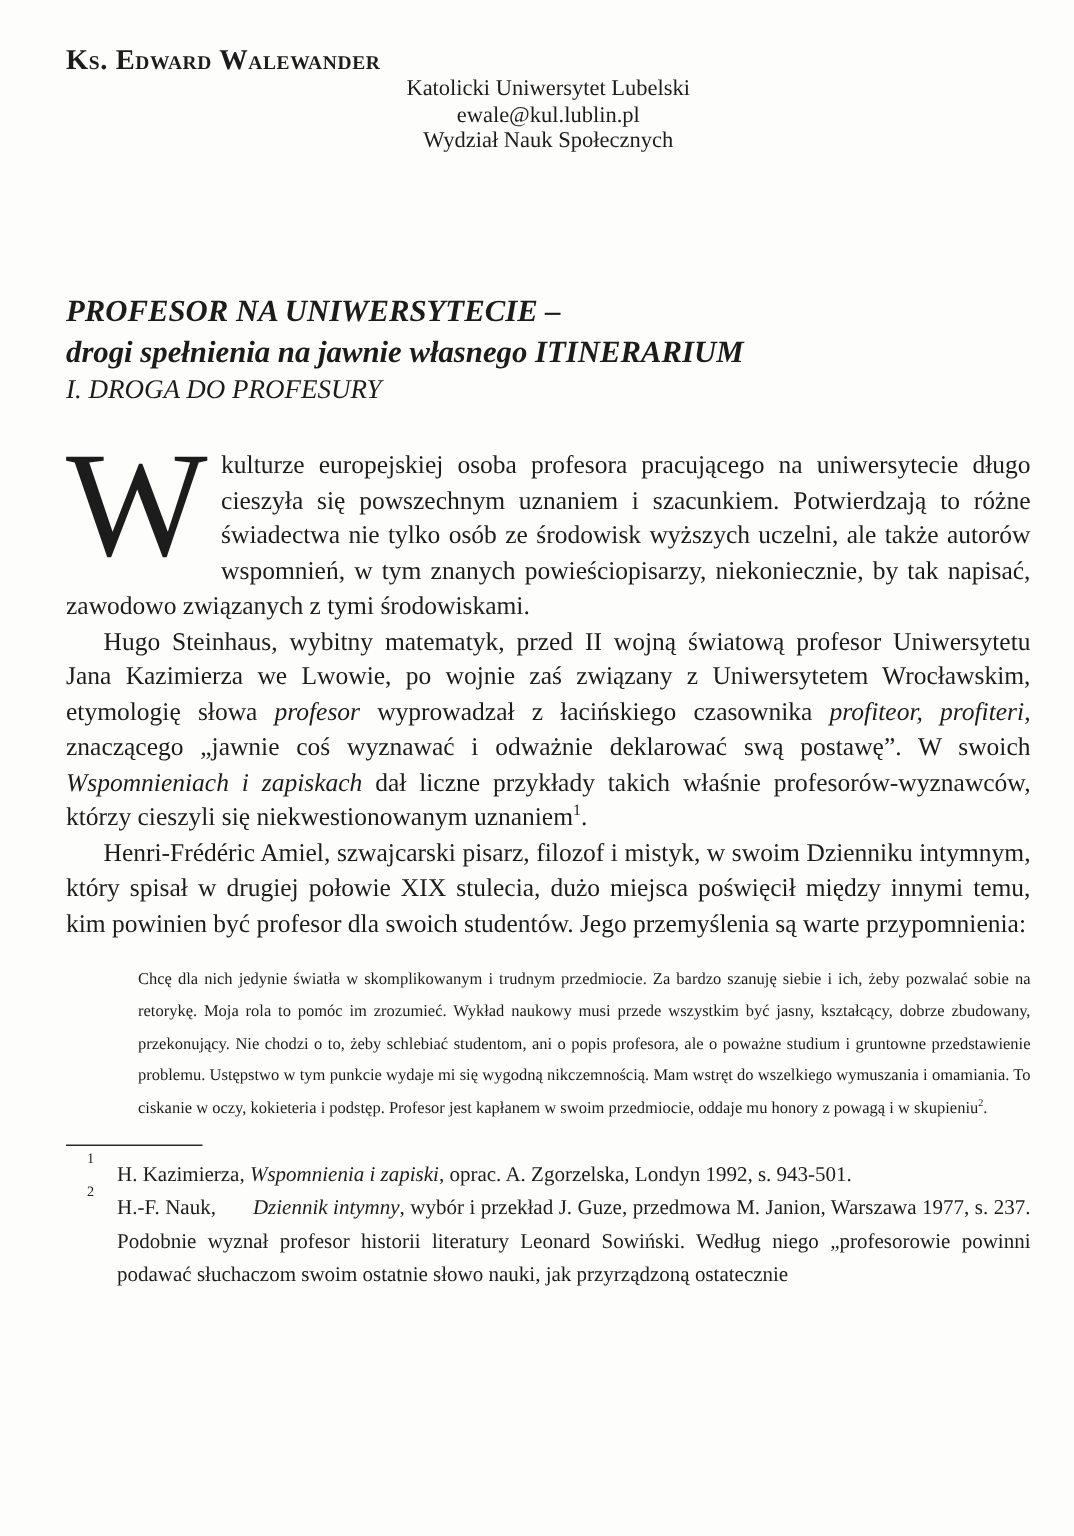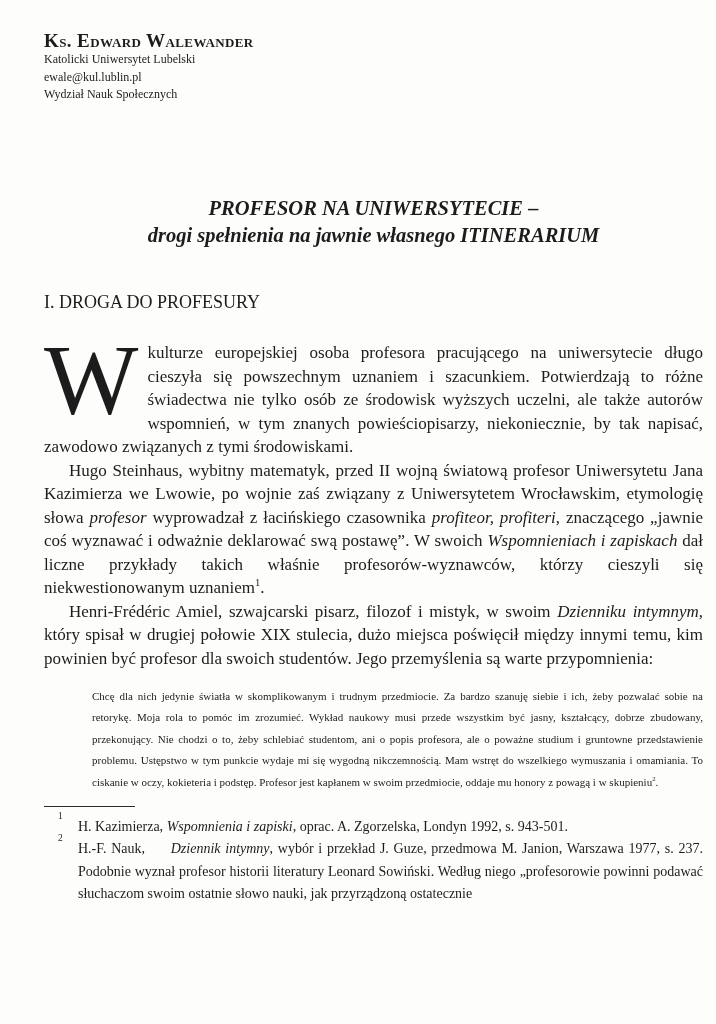--- a/index.html
+++ b/index.html
@@ -2,48 +2,48 @@
 <html lang="pl" style="--text: #1c1c1c; --background: #fdfdfb; --rule: #2a2a2a;"><head>
 <meta charset="utf-8">
 <style>
   :root { --text:#1c1c1c; --background:#fdfdfb; --rule:#2a2a2a; }
   * { margin:0; padding:0; box-sizing:border-box; }
   html,body { background:#888; }
   .page {
     position:relative; width:716px; height:1024px; margin:0 auto;
     background:var(--background); color:var(--text);
     font-family:"Liberation Serif", serif;
-    padding:30px 13px 0 44px; overflow:hidden;
+    padding:30px 29px 0 44px; overflow:hidden;
   }
   
   .top { position:relative; height:72px; }
   .author-name {
     font-variant:small-caps; font-weight:700; font-size:19px; line-height:21px;
     letter-spacing:0.4px;
   }
-  .author-line { font-size:12px; line-height:17.5px; }
+  .author-line { font-size:15px; line-height:17.5px;text-align:center; }
   .journal-block { position:absolute; top:0; right:35px; text-align:right; }
   .journal-name {
     display:inline-block; transform:scaleX(0.70); transform-origin:100% 50%;
     font-family:"Liberation Sans", sans-serif; font-weight:700; font-size:28px;
     line-height:26px; letter-spacing:1px; white-space:nowrap;
   }
   .journal-sub {
     display:inline-block; transform:scaleX(0.78); transform-origin:100% 50%;
     font-family:"Liberation Sans", sans-serif; font-weight:700; font-size:10.5px;
     line-height:12px; white-space:nowrap;
   }
   .journal-issue { margin-left:16px; }
   
   .title {
-    margin-top:93px; text-align:center; font-style:italic; font-weight:700;
+    margin-top:93px; text-align:left; font-style:italic; font-weight:700;
     font-size:20.5px; line-height:27px;
   }
   .section-heading {
-    margin-top:43px; font-weight:400; font-size:18px; line-height:21px;
+    font-style:italic; font-weight:400; font-size:18px; line-height:21px;
   }
   
   .body-text { margin-top:28px; font-size:17px; line-height:23.5px; }
   .para { text-align:justify; }
   .para.indent { text-indent:25px; }
   .dropcap {
     float:left; font-size:100px; line-height:71px; padding:3px 9px 0 0;
     font-weight:400;
   }
   sup { font-size:0.62em; line-height:0; vertical-align:super; }
@@ -79,21 +79,21 @@
     <div>drogi spełnienia na jawnie własnego ITINERARIUM</div>
   </h1>
 
   <h2 class="section-heading">I. DROGA DO PROFESURY</h2>
 
   <div class="body-text">
     <p class="para"><span class="dropcap">W</span><span><span>kulturze europejskiej osoba profesora pracującego na uniwersytecie długo cieszyła się powszechnym uznaniem i szacunkiem. Potwierdzają to różne świadectwa nie tylko osób ze środowisk wyższych uczelni, ale także autorów wspomnień, w tym znanych powieściopisarzy, niekoniecznie, by tak napisać, zawodowo związanych z tymi środowiskami.</span></span></p>
 
     <p class="para indent"><span>Hugo Steinhaus, wybitny matematyk, przed II wojną światową profesor Uniwersytetu Jana Kazimierza we Lwowie, po wojnie zaś związany z Uniwersytetem Wrocławskim, etymologię słowa </span><span style="font-style: italic;">profesor</span><span> wyprowadzał z łacińskiego czasownika </span><span style="font-style: italic;">profiteor, profiteri</span><span>, znaczącego „jawnie coś wyznawać i odważnie deklarować swą postawę”. W swoich </span><span style="font-style: italic;">Wspomnieniach i zapiskach</span><span> dał liczne przykłady takich właśnie profesorów-wyznawców, którzy cieszyli się niekwestionowanym uznaniem</span><sup>1</sup><span>.</span></p>
 
-    <p class="para indent"><span>Henri-Frédéric Amiel, szwajcarski pisarz, filozof i mistyk, w swoim </span><span style="font-style: italic;">Dzienniku intymnym</span><span>, który spisał w drugiej połowie XIX stulecia, dużo miejsca poświęcił między innymi temu, kim powinien być profesor dla swoich studentów. Jego przemyślenia są warte przypomnienia:</span></p>
+    <p class="para indent"><span>Henri-Frédéric Amiel, szwajcarski pisarz, filozof i mistyk, w swoim </span><span style="">Dzienniku intymnym</span><span>, który spisał w drugiej połowie XIX stulecia, dużo miejsca poświęcił między innymi temu, kim powinien być profesor dla swoich studentów. Jego przemyślenia są warte przypomnienia:</span></p>
 
     <blockquote class="quote"><span>Chcę dla nich jedynie światła w skomplikowanym i trudnym przedmiocie. Za bardzo szanuję siebie i ich, żeby pozwalać sobie na retorykę. Moja rola to pomóc im zrozumieć. Wykład naukowy musi przede wszystkim być jasny, kształcący, dobrze zbudowany, przekonujący. Nie chodzi o to, żeby schlebiać studentom, ani o popis profesora, ale o poważne studium i gruntowne przedstawienie problemu. Ustępstwo w tym punkcie wydaje mi się wygodną nikczemnością. Mam wstręt do wszelkiego wymuszania i omamiania. To ciskanie w oczy, kokieteria i podstęp. Profesor jest kapłanem w swoim przedmiocie, oddaje mu honory z powagą i w skupieniu</span><sup>2</sup><span>.</span></blockquote>
   </div>
 
   <footer class="footnotes">
     <div class="footnote-rule"></div>
     <div class="footnote">
       <sup class="fn-num">1</sup><span><span>H. Kazimierza, </span><span style="font-style: italic;">Wspomnienia i zapiski</span><span>, oprac. A. Zgorzelska, Londyn 1992, s. 943-501.</span></span>
     </div>
     <div class="footnote">

